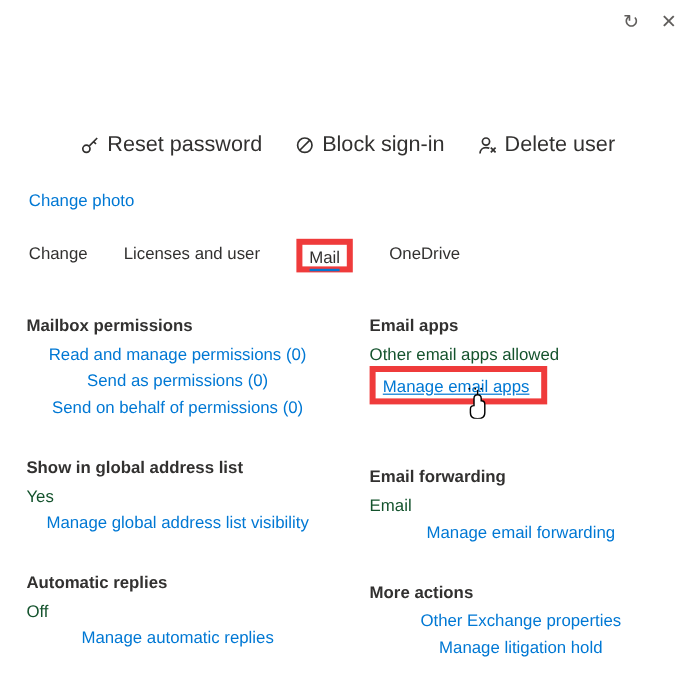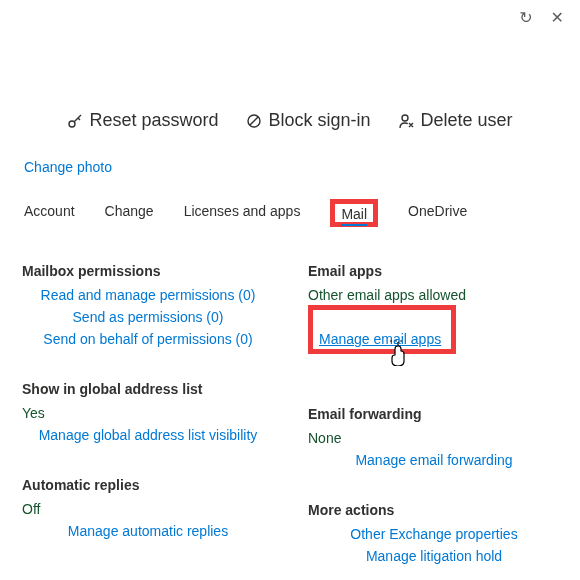--- a/index.html
+++ b/index.html
@@ -23,21 +23,21 @@
     .tab { color: #323130; cursor: pointer; padding: 4px 0; }
     .tab.active { border-bottom: 2px solid #0078d4; }
     .highlight-tab { border: 5px solid #ef3b3b; padding: 2px 6px 0 6px; display: inline-block; }
     .highlight-tab .tab { padding-bottom: 2px; }
     .grid { display: flex; gap: 34px; padding-left: 2px; }
     .col { flex: 1; }
     .section { margin-bottom: 34px; }
     .section h4 { font-weight: 600; font-size: 14px; margin-bottom: 8px; }
     .link { color: #0078d4; cursor: pointer; margin-bottom: 6px; display: block; text-align: center; }
     .static { color: #14532d; margin-bottom: 6px; display: block; }
-    .highlight-link-wrap { border: 5px solid #ef3b3b; padding: 21px 10px 2px 6px; display: inline-block; margin-top: -4px; position: relative; }
+    .highlight-link-wrap { border: 5px solid #ef3b3b; padding: 4px 10px 2px 6px; display: inline-block; margin-top: -4px; position: relative; }
     .highlight-link-wrap .link { text-decoration: underline; margin-bottom: 0; }
     .cursor { position: absolute; bottom: -20px; left: 74px; }
     .cursor svg { width: 22px; height: 26px; }
   </style>
 </head>
 <body>
 
 
 
 <div class="top-icons">
@@ -65,23 +65,22 @@
         <circle cx="6" cy="5" r="3"></circle>
         <path d="M1 15c0-3 2-5 5-5 1 0 2 .2 2.8.6M10 10l4 4M14 10l-4 4"></path>
       </svg>
     <span>Delete user</span>
   </div>
 </div>
 
 <span class="change-photo">Change photo</span>
 
 <div class="tabs">
-  <span class="tab">Account</span>
   <span class="tab">Change</span>
-  <span class="tab">Licenses and apps</span>
+  <span class="tab">Licenses and user</span>
   <span class="highlight-tab">
     <span class="tab active">Mail</span>
   </span>
   <span class="tab">OneDrive</span>
 </div>
 
 <div class="grid">
   <div class="col">
     <div class="section">
       <h4>Mailbox permissions</h4>
@@ -112,21 +111,21 @@
               <path d="M11 2v4M11 6c-2 0-3 1-3 3v6c-2 0-3 1-3 3v3c0 3 2 5 6 5s6-2 6-5v-7c0-2-1-3-3-3V9c0-2-1-3-3-3z" fill="#fff" stroke="#000" stroke-width="1.2"></path>
               <circle cx="4" cy="1" r=".8" fill="#000"></circle>
               <circle cx="9" cy="1" r=".8" fill="#000"></circle>
               <circle cx="14" cy="1" r=".8" fill="#000"></circle>
             </svg>
         </span>
       </span>
     </div>
     <div class="section" style="margin-top:52px">
       <h4>Email forwarding</h4>
-      <span class="static">None</span>
+      <span class="static">Email</span>
       <span class="link">Manage email forwarding</span>
     </div>
     <div class="section">
       <h4>More actions</h4>
       <span class="link">Other Exchange properties</span>
       <span class="link">Manage litigation hold</span>
     </div>
   </div>
 </div>
 

